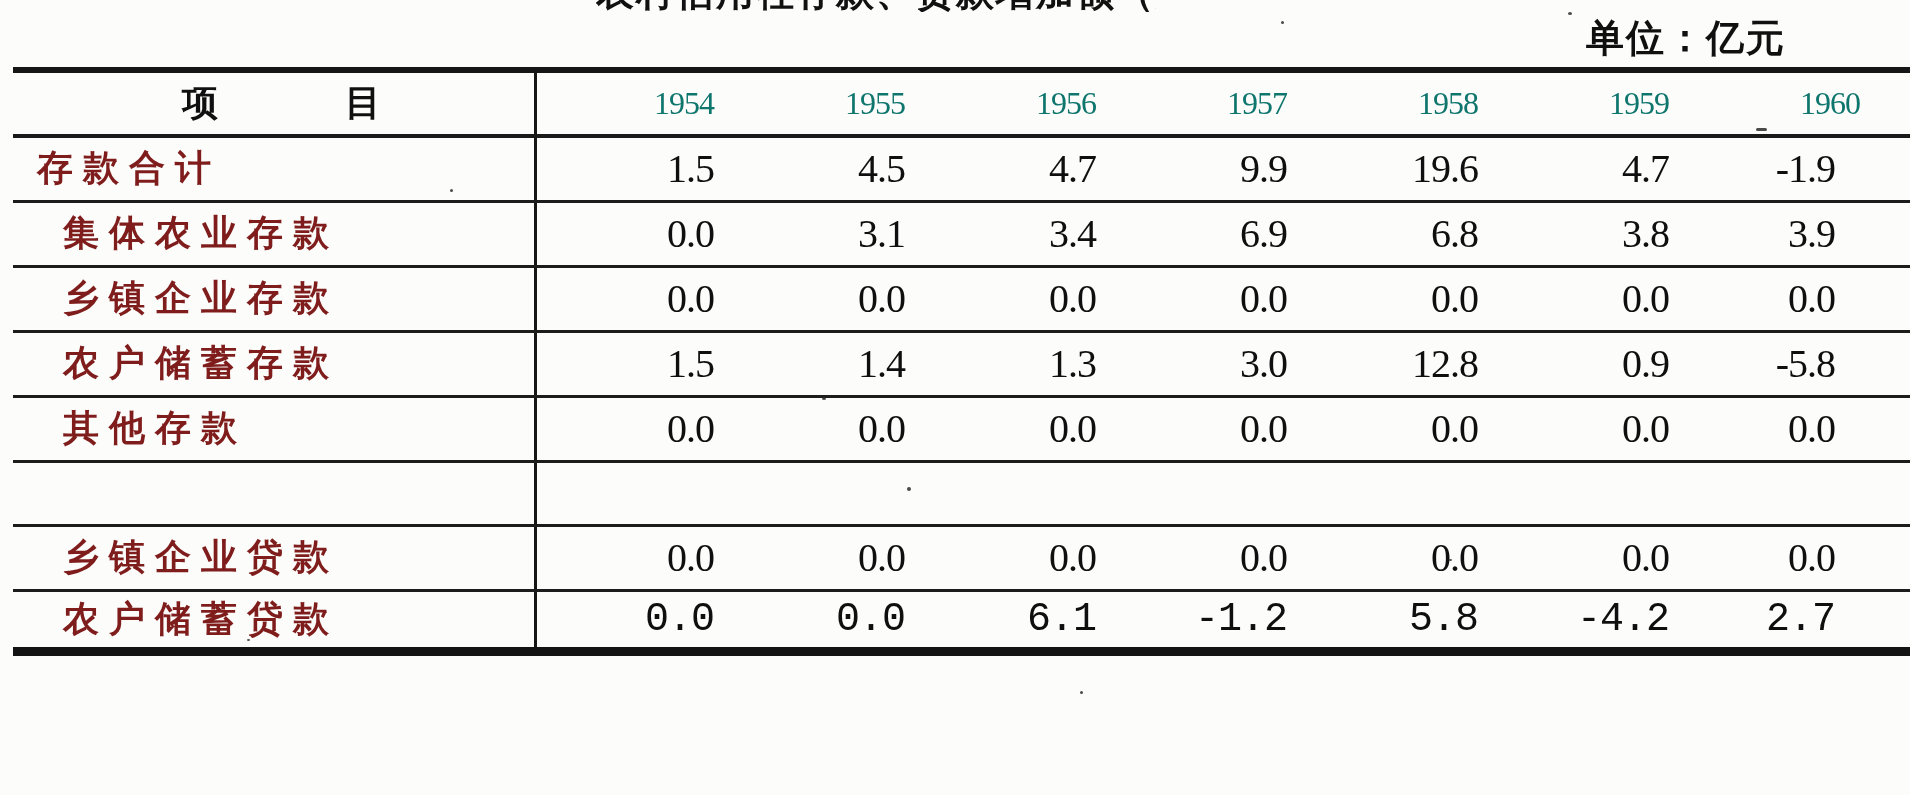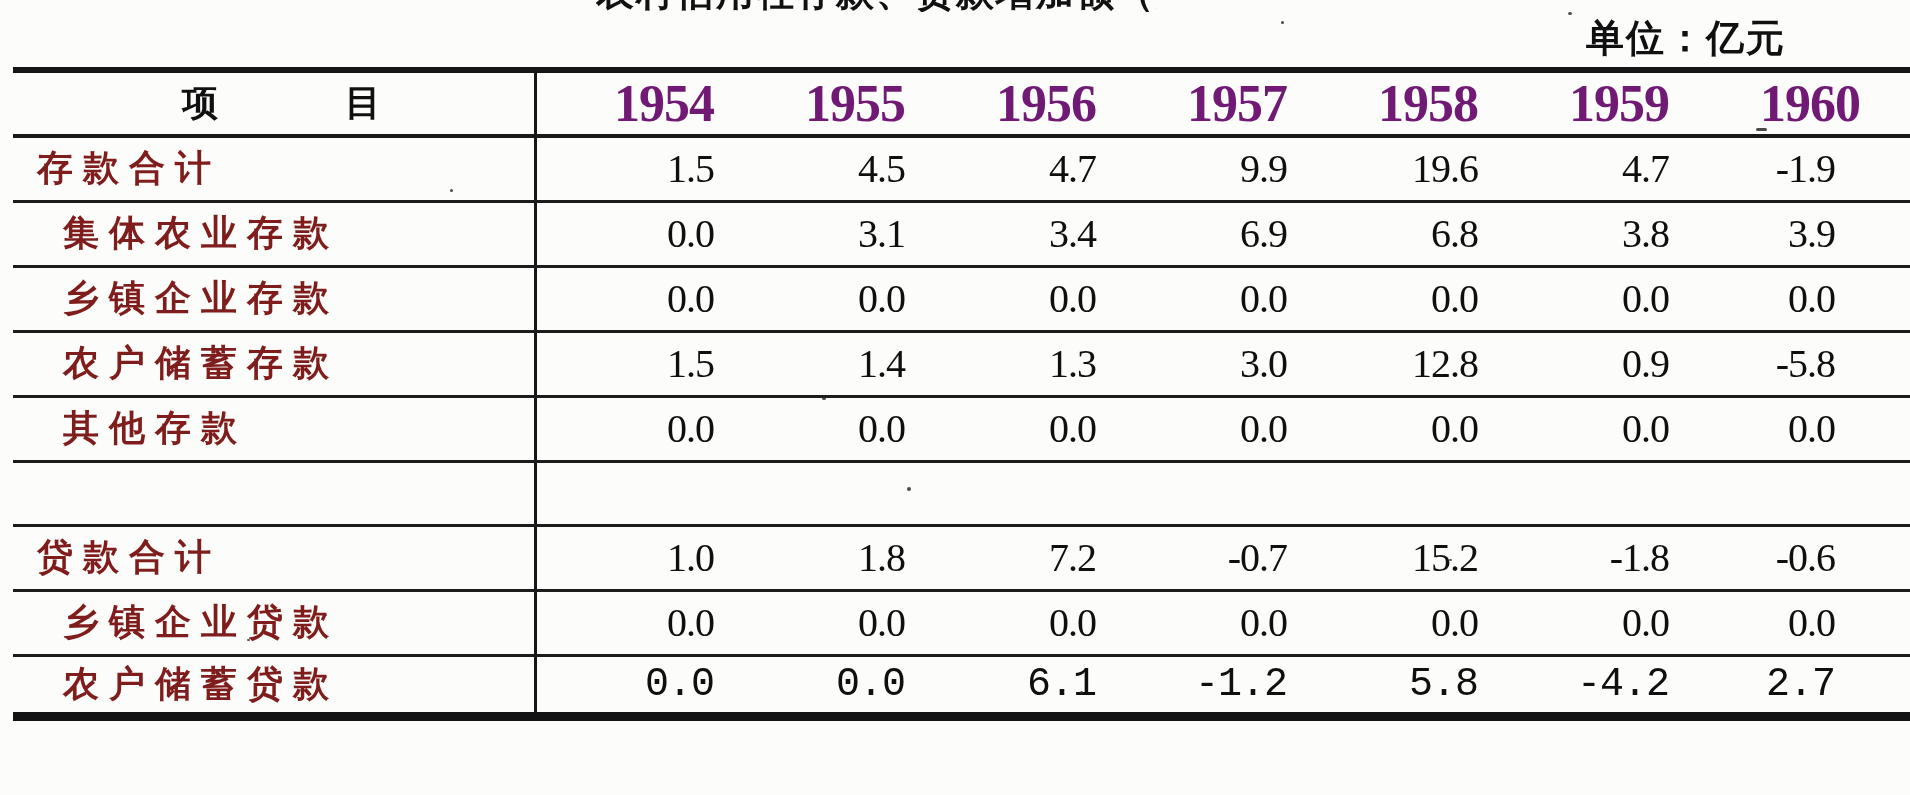--- a/index.html
+++ b/index.html
@@ -63,26 +63,26 @@
     display: flex;
     padding-left: 169px;
     gap: 127px;
     font-family: "Liberation Serif", serif;
     font-weight: 600;
     font-size: 36px;
     color: #101010;
   }
   .yr {
     font-family: "Liberation Serif", serif;
-    font-weight: 700;
-    font-size: 52px;
+    font-weight: 400;
+    font-size: 32px;
     letter-spacing: -1px;
     text-align: right;
     padding-right: 12px;
-    color: #701a75;
+    color: #0f766e;
   }
   .yr.last { padding-right: 50px; }
   .lbl {
     font-family: "Liberation Sans", sans-serif;
     font-weight: 700;
     font-size: 36px;
     letter-spacing: 10px;
     padding-left: 24px;
     color: #7f1d1d;
     white-space: nowrap;
@@ -199,30 +199,20 @@
         <td class="lbl vline"></td>
         <td class="num"></td>
         <td class="num"></td>
         <td class="num"></td>
         <td class="num"></td>
         <td class="num"></td>
         <td class="num"></td>
         <td class="num last"></td>
       </tr>
       <tr>
-        <td class="lbl vline">贷款合计</td>
-        <td class="num">1.0</td>
-        <td class="num">1.8</td>
-        <td class="num">7.2</td>
-        <td class="num">-0.7</td>
-        <td class="num">15.2</td>
-        <td class="num">-1.8</td>
-        <td class="num last">-0.6</td>
-      </tr>
-      <tr>
         <td class="lbl vline ind">乡镇企业贷款</td>
         <td class="num">0.0</td>
         <td class="num">0.0</td>
         <td class="num">0.0</td>
         <td class="num">0.0</td>
         <td class="num">0.0</td>
         <td class="num">0.0</td>
         <td class="num last">0.0</td>
       </tr>
       <tr class="lastrow">

